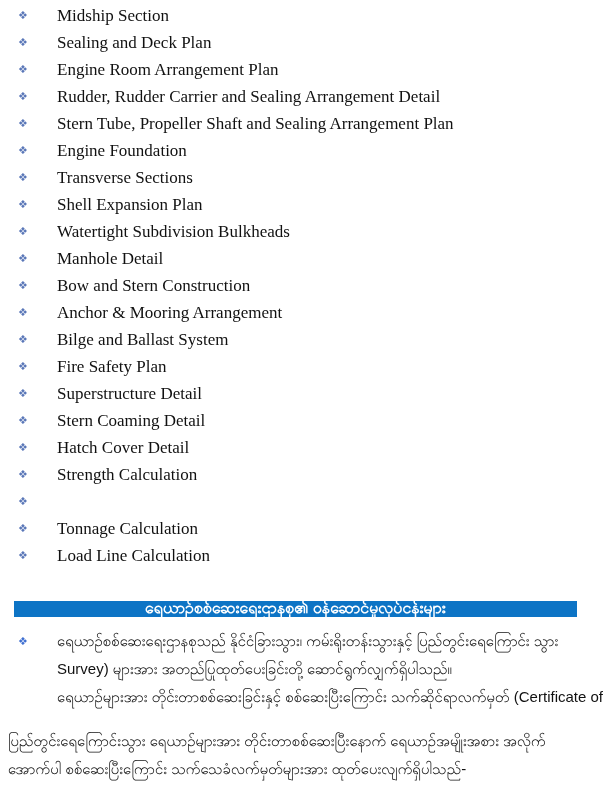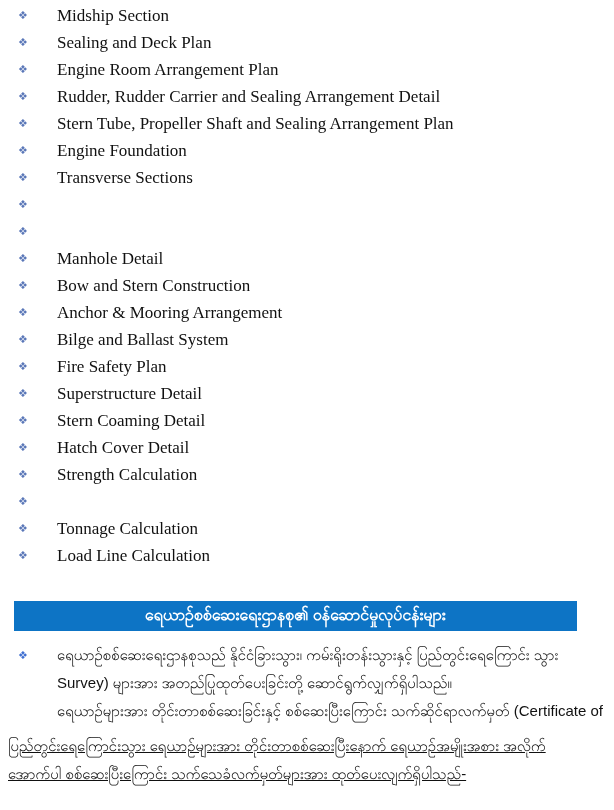--- a/index.html
+++ b/index.html
@@ -37,21 +37,21 @@
     left: 10px;
     top: 0;
     font-size: 11px;
     line-height: 27px;
     font-family: "DejaVu Sans", sans-serif;
   }
   
   .banner {
     margin: 32px 0 0 6px;
     width: 563px;
-    height: 30px;
+    height: 16px;
     display: flex;
     align-items: center;
     justify-content: center;
     font-family: "Liberation Sans", sans-serif;
     font-weight: bold;
     font-size: 16px;
   }
   
   .bullet-para {
     position: relative;
@@ -66,39 +66,38 @@
     font-family: "Liberation Sans", sans-serif;
     font-size: 15px;
     line-height: 28px;
     white-space: nowrap;
   }
   .bullet-para .para-line {
     text-align: justify;
   }
   
   .closing-para {
-    margin-top: 7px;
-    text-decoration: underline;
+    margin-top: 16px;
   }
 </style>
 </head>
 <body>
 
 <div class="page" style="color: rgb(17, 17, 17);">
 
   <ul class="doc-list" id="doc-list">
       <li><span class="bullet" style="color: rgb(90, 119, 184);">❖</span><span>Midship Section</span></li>
       <li><span class="bullet" style="color: rgb(90, 119, 184);">❖</span><span>Sealing and Deck Plan</span></li>
       <li><span class="bullet" style="color: rgb(90, 119, 184);">❖</span><span>Engine Room Arrangement Plan</span></li>
       <li><span class="bullet" style="color: rgb(90, 119, 184);">❖</span><span>Rudder, Rudder Carrier and Sealing Arrangement Detail</span></li>
       <li><span class="bullet" style="color: rgb(90, 119, 184);">❖</span><span>Stern Tube, Propeller Shaft and Sealing Arrangement Plan</span></li>
       <li><span class="bullet" style="color: rgb(90, 119, 184);">❖</span><span>Engine Foundation</span></li>
       <li><span class="bullet" style="color: rgb(90, 119, 184);">❖</span><span>Transverse Sections</span></li>
-      <li><span class="bullet" style="color: rgb(90, 119, 184);">❖</span></li>
-      <li><span class="bullet" style="color: rgb(90, 119, 184);">❖</span></li>
+      <li><span class="bullet" style="color: rgb(90, 119, 184);">❖</span><span>Shell Expansion Plan</span></li>
+      <li><span class="bullet" style="color: rgb(90, 119, 184);">❖</span><span>Watertight Subdivision Bulkheads</span></li>
       <li><span class="bullet" style="color: rgb(90, 119, 184);">❖</span><span>Manhole Detail</span></li>
       <li><span class="bullet" style="color: rgb(90, 119, 184);">❖</span><span>Bow and Stern Construction</span></li>
       <li><span class="bullet" style="color: rgb(90, 119, 184);">❖</span><span>Anchor &amp; Mooring Arrangement</span></li>
       <li><span class="bullet" style="color: rgb(90, 119, 184);">❖</span><span>Bilge and Ballast System</span></li>
       <li><span class="bullet" style="color: rgb(90, 119, 184);">❖</span><span>Fire Safety Plan</span></li>
       <li><span class="bullet" style="color: rgb(90, 119, 184);">❖</span><span>Superstructure Detail</span></li>
       <li><span class="bullet" style="color: rgb(90, 119, 184);">❖</span><span>Stern Coaming Detail</span></li>
       <li><span class="bullet" style="color: rgb(90, 119, 184);">❖</span><span>Hatch Cover Detail</span></li>
       <li><span class="bullet" style="color: rgb(90, 119, 184);">❖</span><span>Strength Calculation</span></li>
       <li><span class="bullet" style="color: rgb(90, 119, 184);">❖</span></li>

